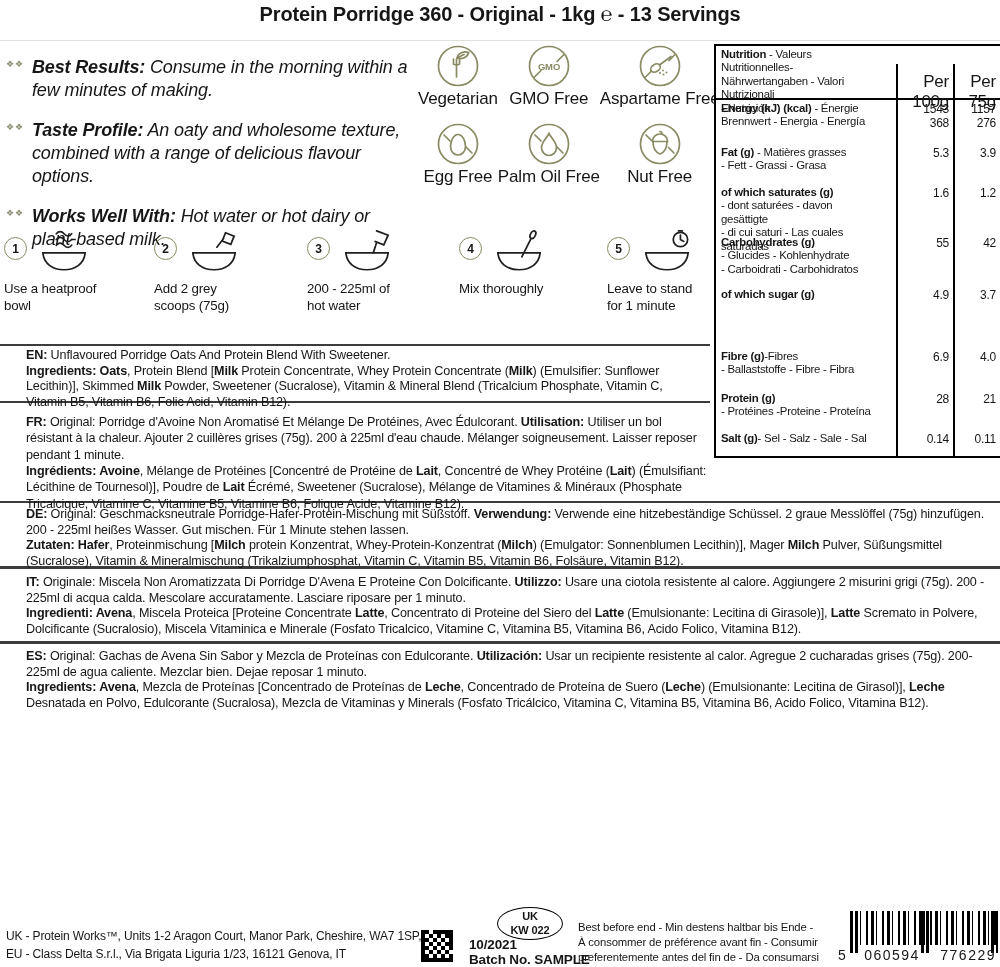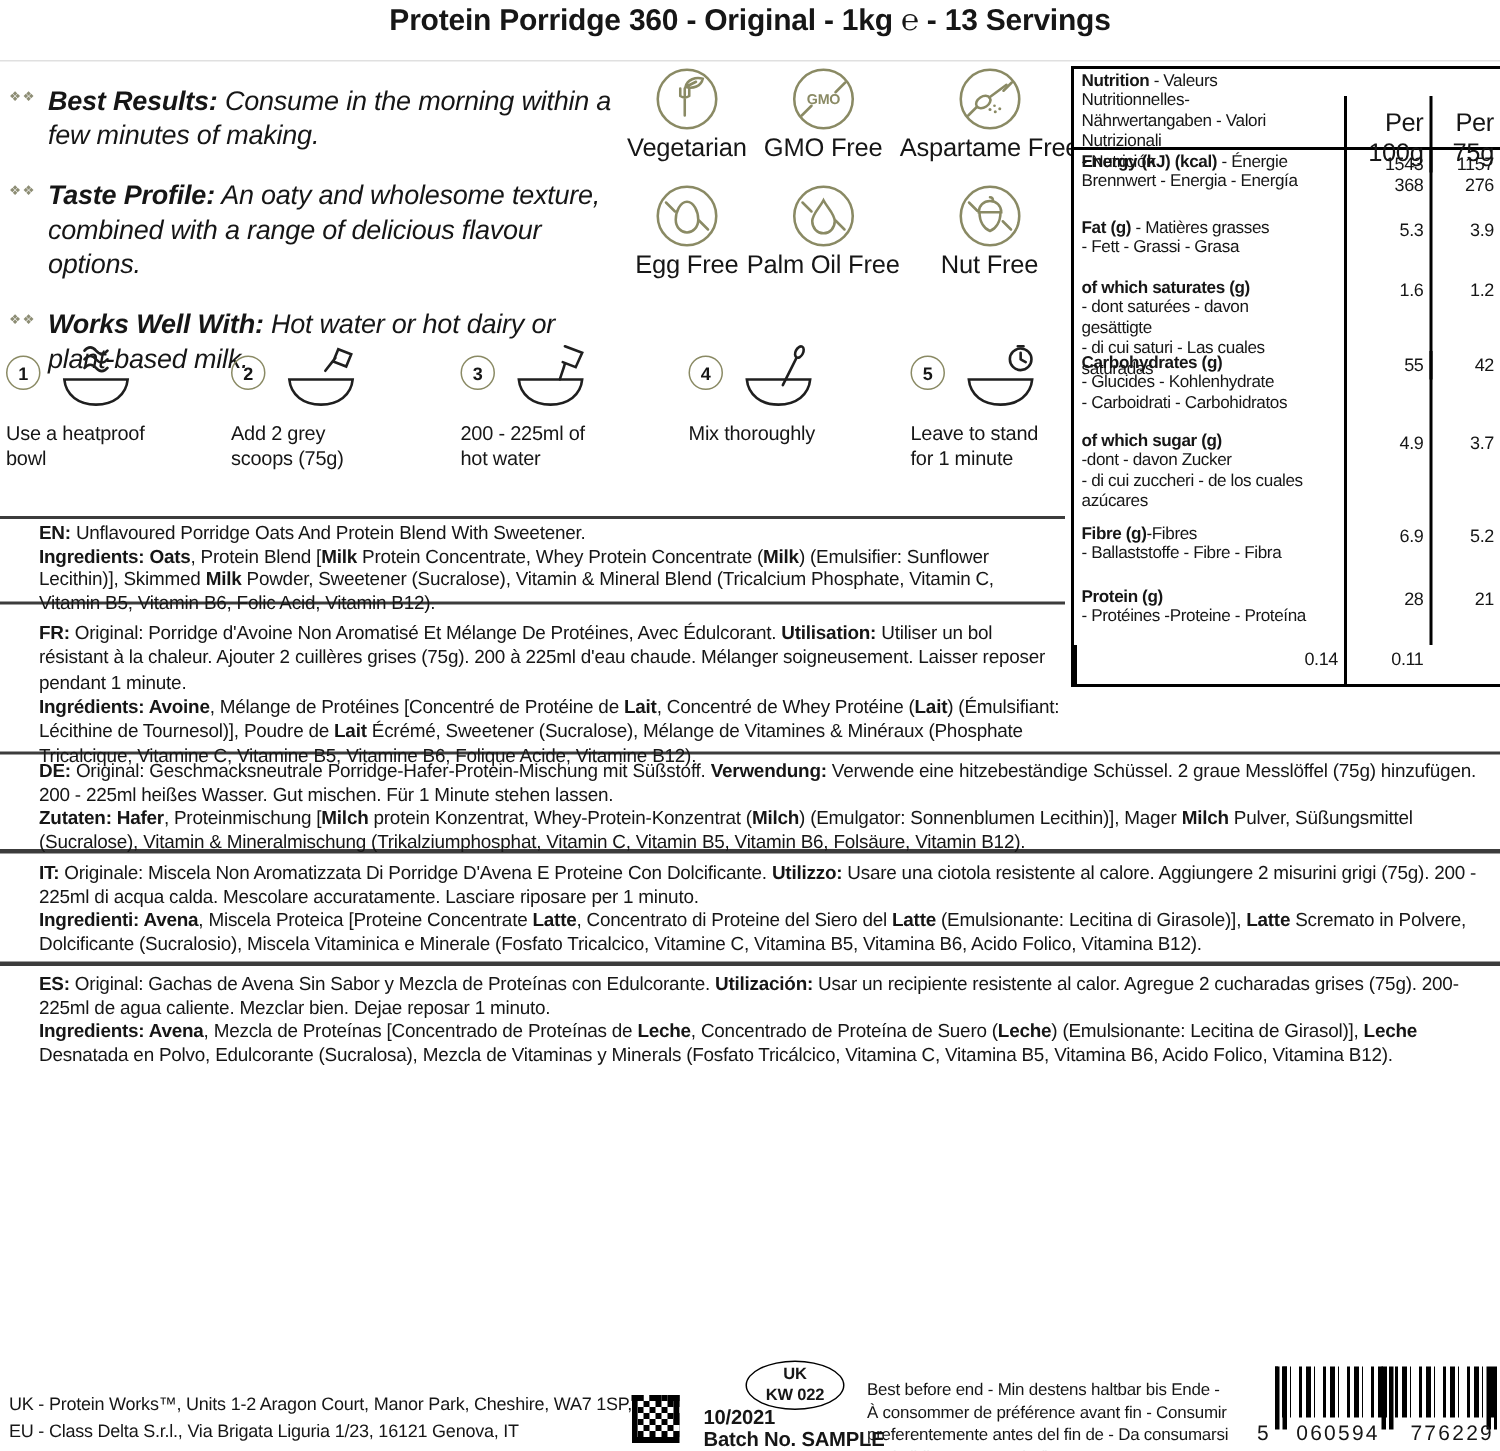--- a/index.html
+++ b/index.html
@@ -190,37 +190,36 @@
       <div class="ncell nv">1.6</div>
       <div class="ncell nv">1.2</div>
     </div>
     <div class="nrow nr3">
       <div class="ncell"><b>Carbohydrates (g)</b><span></span><div class="sub">- Glucides - Kohlenhydrate
 - Carboidrati - Carbohidratos</div></div>
       <div class="ncell nv">55</div>
       <div class="ncell nv">42</div>
     </div>
     <div class="nrow nr4">
-      <div class="ncell"><b>of which sugar (g)</b><span></span><div class="sub">-dont - davon Zucker
-- di cui zuccheri - de los cuales
-azúcares</div></div>
+      <div class="ncell"><b>of which sugar (g)</b><span></span></div>
       <div class="ncell nv">4.9</div>
       <div class="ncell nv">3.7</div>
     </div>
     <div class="nrow nr5">
       <div class="ncell"><b>Fibre (g)</b><span>-Fibres</span><div class="sub">- Ballaststoffe - Fibre - Fibra</div></div>
       <div class="ncell nv">6.9</div>
-      <div class="ncell nv">5.2</div>
+      <div class="ncell nv">4.0</div>
     </div>
     <div class="nrow nr6">
       <div class="ncell"><b>Protein (g)</b><span></span><div class="sub">- Protéines -Proteine - Proteína</div></div>
       <div class="ncell nv">28</div>
       <div class="ncell nv">21</div>
     </div>
     <div class="nrow nr7">
+      <div class="ncell"><b>Salt (g)</b><span>- Sel - Salz - Sale - Sal</span><div class="sub"></div></div>
       <div class="ncell nv">0.14</div>
       <div class="ncell nv">0.11</div>
     </div>
   </div>
 
   <div class="steps">
     <div class="step s1">
       <div class="step-head">
         <div class="stepnum">1</div>
         <svg viewBox="0 0 64 50" fill="none" stroke="#1f1f1f" stroke-width="1.8" stroke-linecap="round">

